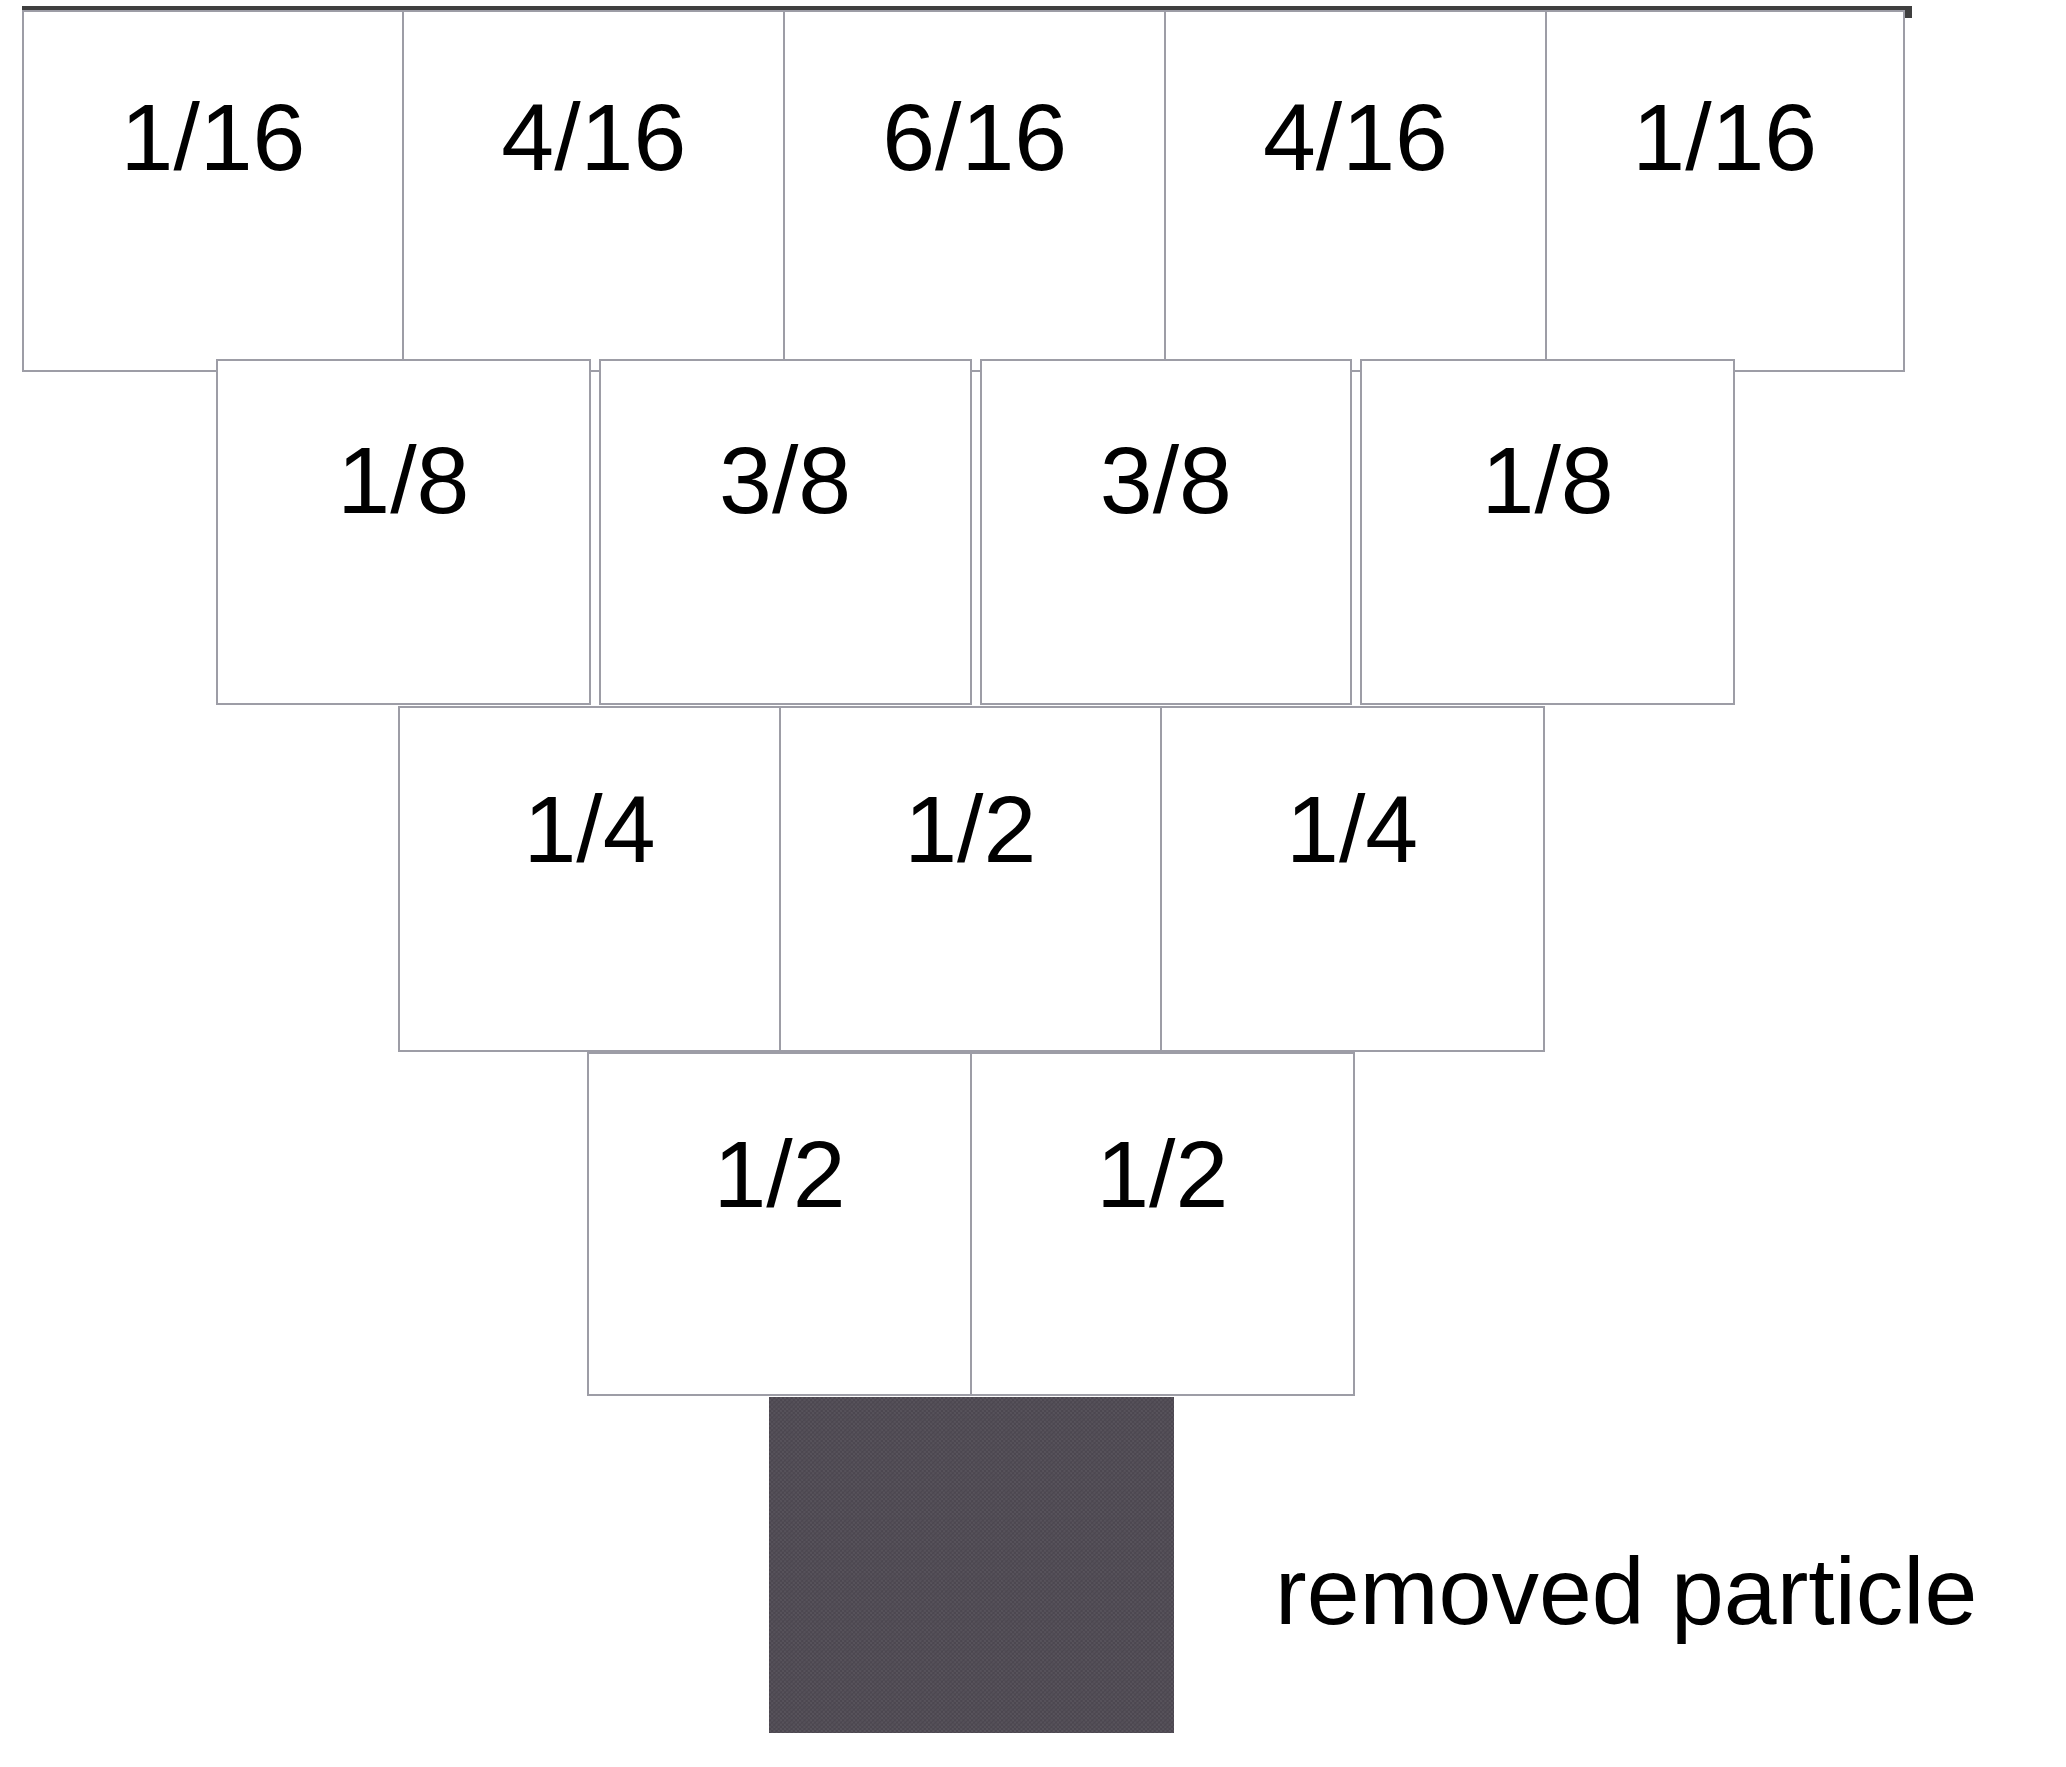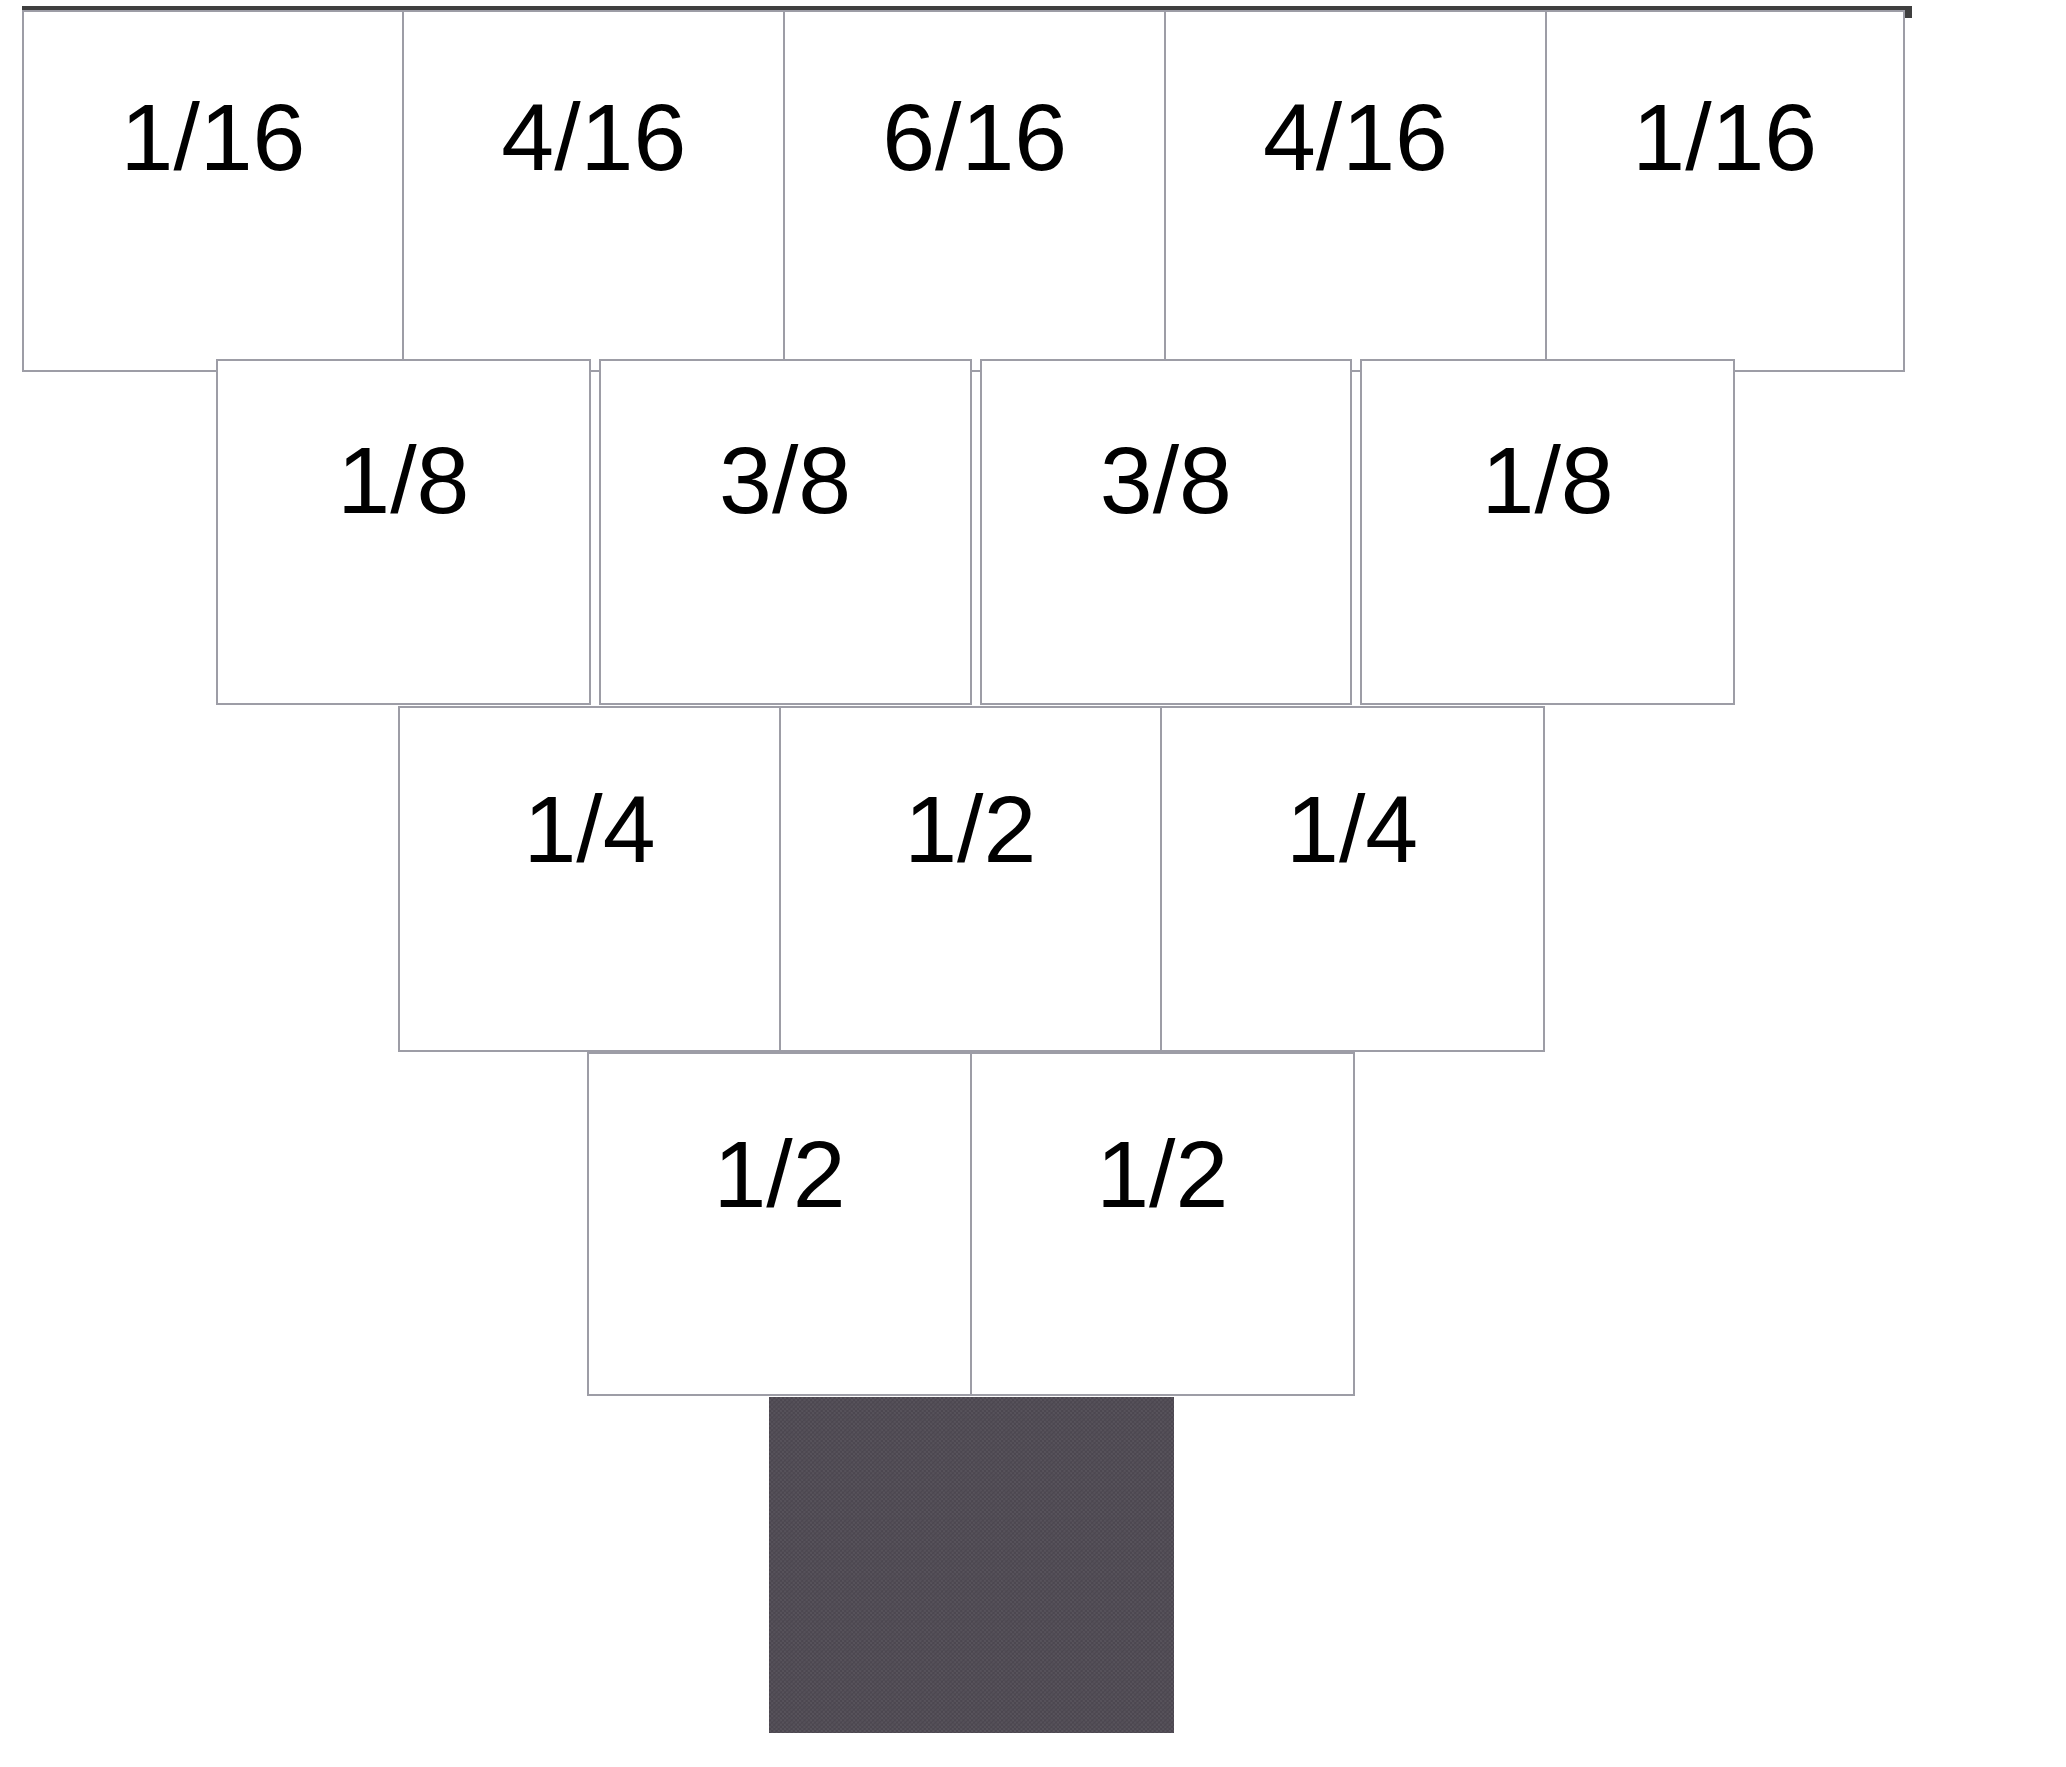--- a/index.html
+++ b/index.html
@@ -151,15 +151,16 @@
     <div class="cell" style="width:385px;">
       <span class="cell-label">1/2</span>
     </div>
     <div class="cell" style="width:385px;">
       <span class="cell-label">1/2</span>
     </div>
   </div>
 
   <div id="removed-block"></div>
 
+  <div id="caption">removed particle</div>
 
 </div>
 
 
 </body></html>

